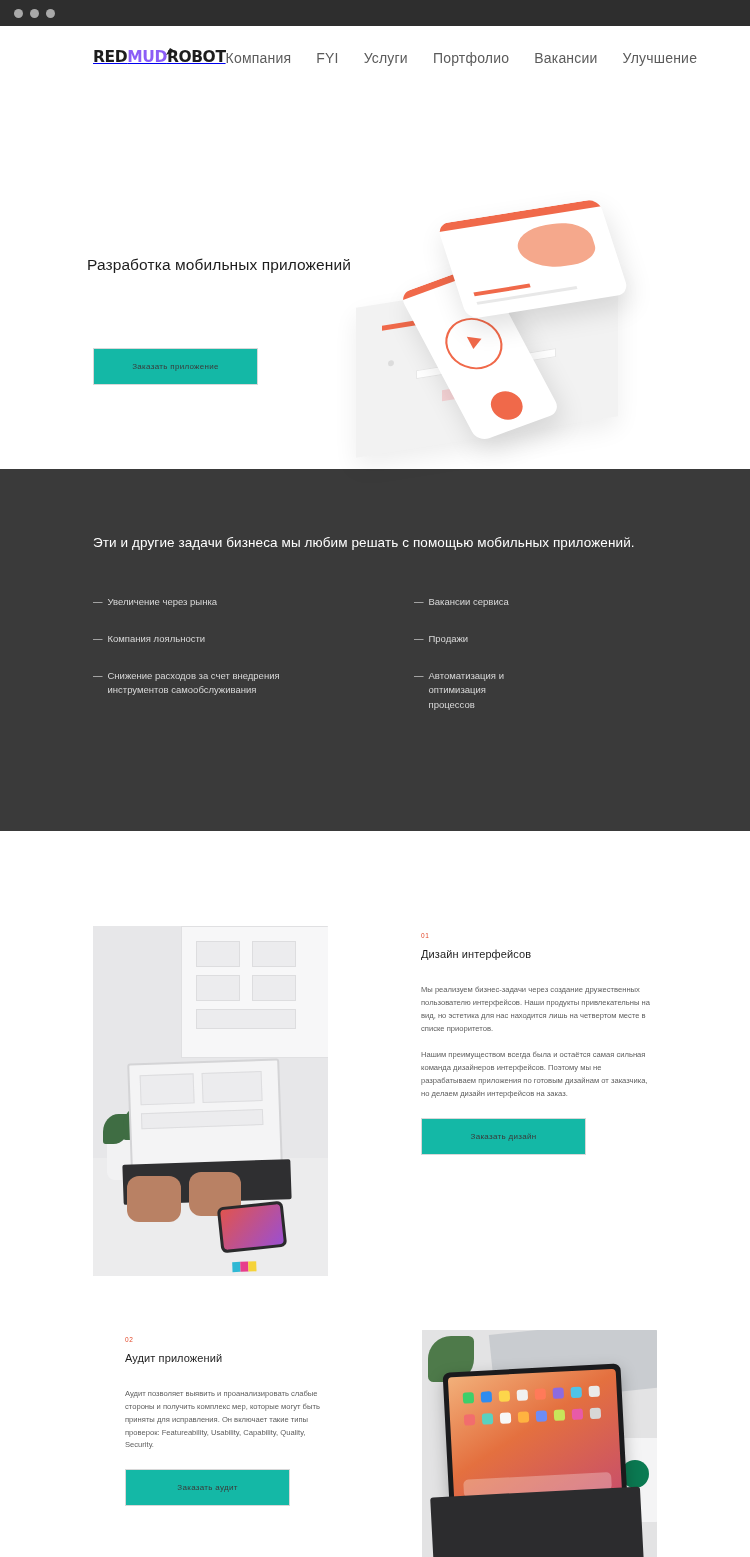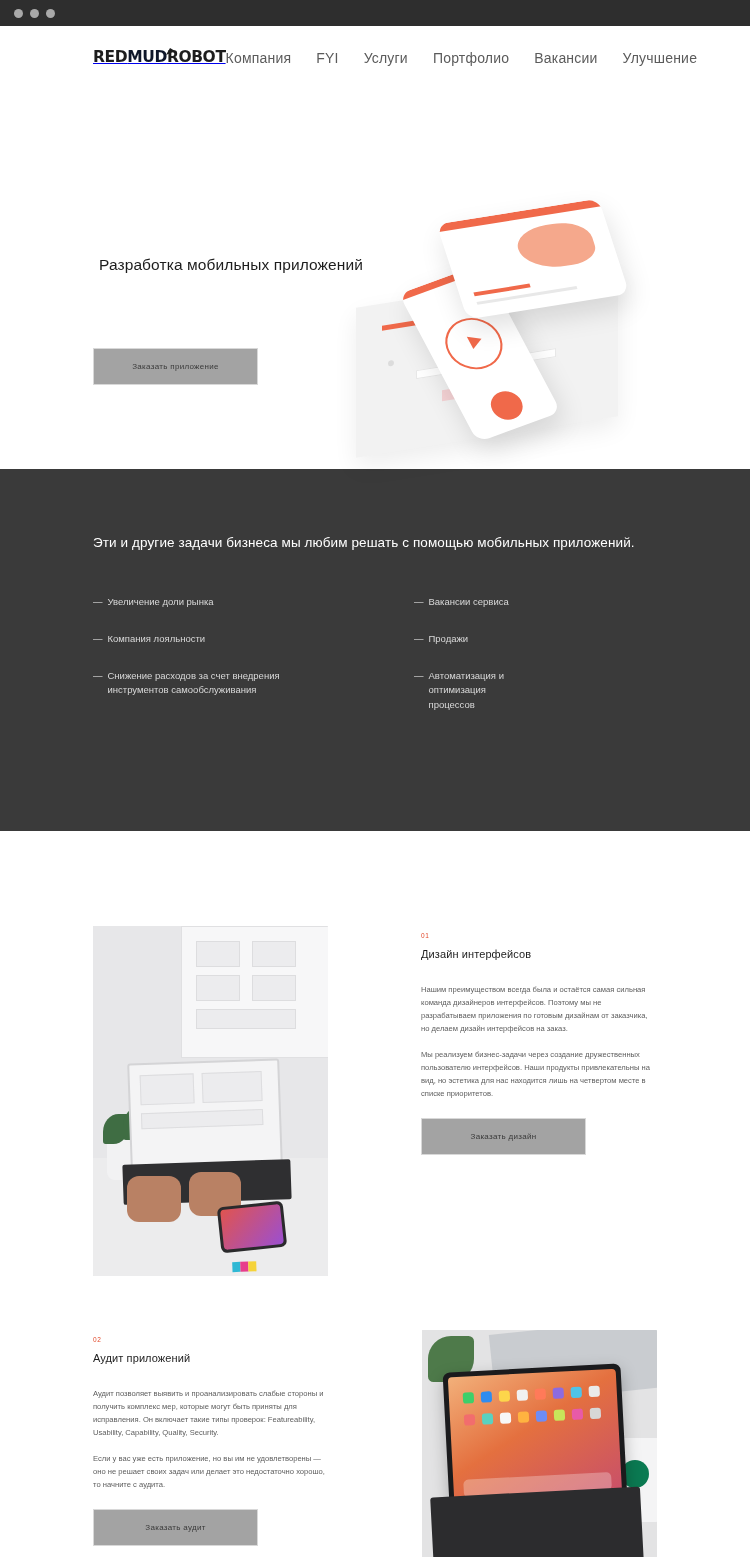--- a/index.html
+++ b/index.html
@@ -51,21 +51,21 @@
     user-select: none;
   }
   .logo-text {
     font-family: "DejaVu Sans", sans-serif;
     font-weight: bold;
     font-size: 15.5px;
     letter-spacing: -0.4px;
     line-height: 1;
     white-space: nowrap;
   }
-  .logo-red { color: #0f172a; }
+  .logo-red { color: #8b5cf6; }
   .logo-dark { color: #1d1d1d; }
   .logo-antenna {
     position: absolute;
     top: -8px; left: 72px;
     width: 11px; height: 9px;
   }
   .nav {
     margin-left: auto;
     display: flex;
     align-items: center;
@@ -79,37 +79,37 @@
     white-space: nowrap;
   }
 
   
   .hero {
     position: relative;
     height: 380px;
   }
   .hero-copy {
     position: absolute;
-    left: 99px;
+    left: 87px;
     top: 165px;
     width: 270px;
   }
   .hero-title {
     font-size: 15.5px;
     line-height: 1.45;
     color: #1d1d1d;
     font-weight: normal;
     letter-spacing: 0.1px;
   }
   .btn {
     display: flex;
     align-items: center;
     justify-content: center;
     border: 1px solid #d8d8d8;
-    background: #a3a3a3;
+    background: #14b8a6;
     font-size: 8px;
     color: #3a3a3a;
     letter-spacing: 0.3px;
     cursor: pointer;
     font-family: "Liberation Sans", sans-serif;
   }
   .hero-btn {
     position: absolute;
     left: 93px;
     top: 259px;
@@ -170,21 +170,21 @@
     border-radius: 1px;
     overflow: hidden;
     position: relative;
     background: #dcdcdc;
   }
   .svc-text {
     flex: 1 1 auto;
     padding-left: 93px;
     padding-top: 6px;
   }
-  .svc-2 .svc-text { padding-left: 0; padding-right: 93px; }
+  .svc-2 .svc-text { padding-left: 0; padding-right: 93px; margin-left: 32px; }
   .svc-num {
     color: #e2492a;
     font-size: 6.5px;
     letter-spacing: 0.6px;
     margin-bottom: 9px;
   }
   .svc-title {
     font-size: 11px;
     color: #1d1d1d;
     font-weight: normal;
@@ -419,21 +419,21 @@
         </div>
       </div>
     </div>
 
     <div class="dark">
       <h2>Эти и другие задачи бизнеса мы любим решать с помощью мобильных приложений.</h2>
       <div class="task-cols">
         <div class="task-col">
           <div class="task">
             <span class="dash">—</span>
-            <span>Увеличение доли рынка</span>
+            <span>Увеличение через рынка</span>
           </div>
           <div class="task">
             <span class="dash">—</span>
             <span>Компания лояльности</span>
           </div>
           <div class="task" style="max-width:190px;">
             <span class="dash">—</span>
             <span>Снижение расходов за счет внедрения инструментов самообслуживания</span>
           </div>
         </div>
@@ -483,32 +483,31 @@
           <div class="p1-hand" style="left:34px;top:250px;width:54px;height:46px;"></div>
           <div class="p1-hand" style="left:96px;top:246px;width:52px;height:44px;"></div>
           <div class="p1-iphone">
             <div class="p1-iphone-scr"></div>
           </div>
         </div>
 
         <div class="svc-text">
           <div class="svc-num">01</div>
           <h3 class="svc-title">Дизайн интерфейсов</h3>
+          <p class="svc-p">Мы реализуем бизнес-задачи через создание дружественных пользователю интерфейсов. Наши продукты привлекательны на вид, но эстетика для нас находится лишь на четвертом месте в списке приоритетов.</p>
           <p class="svc-p">Нашим преимуществом всегда была и остаётся самая сильная команда дизайнеров интерфейсов. Поэтому мы не разрабатываем приложения по готовым дизайнам от заказчика, но делаем дизайн интерфейсов на заказ.</p>
-          <p class="svc-p">Мы реализуем бизнес-задачи через создание дружественных пользователю интерфейсов. Наши продукты привлекательны на вид, но эстетика для нас находится лишь на четвертом месте в списке приоритетов.</p>
           <button class="btn svc-btn">Заказать дизайн</button>
         </div>
       </div>
 
       <div class="svc svc-2">
         <div class="svc-text">
           <div class="svc-num">02</div>
           <h3 class="svc-title">Аудит приложений</h3>
           <p class="svc-p">Аудит позволяет выявить и проанализировать слабые стороны и получить комплекс мер, которые могут быть приняты для исправления. Он включает такие типы проверок: Featureability, Usability, Capability, Quality, Security.</p>
-          <p class="svc-p">Если у вас уже есть приложение, но вы им не удовлетворены — оно не решает своих задач или делает это недостаточно хорошо, то начните с аудита.</p>
           <button class="btn svc-btn">Заказать аудит</button>
         </div>
 
         <div class="svc-img">
           <div class="p2-bg"></div>
           <div class="p2-lid"></div>
           <div class="p2-plant"></div>
           <div class="p2-cup">
             <div class="p2-cup-logo"></div>
           </div>

